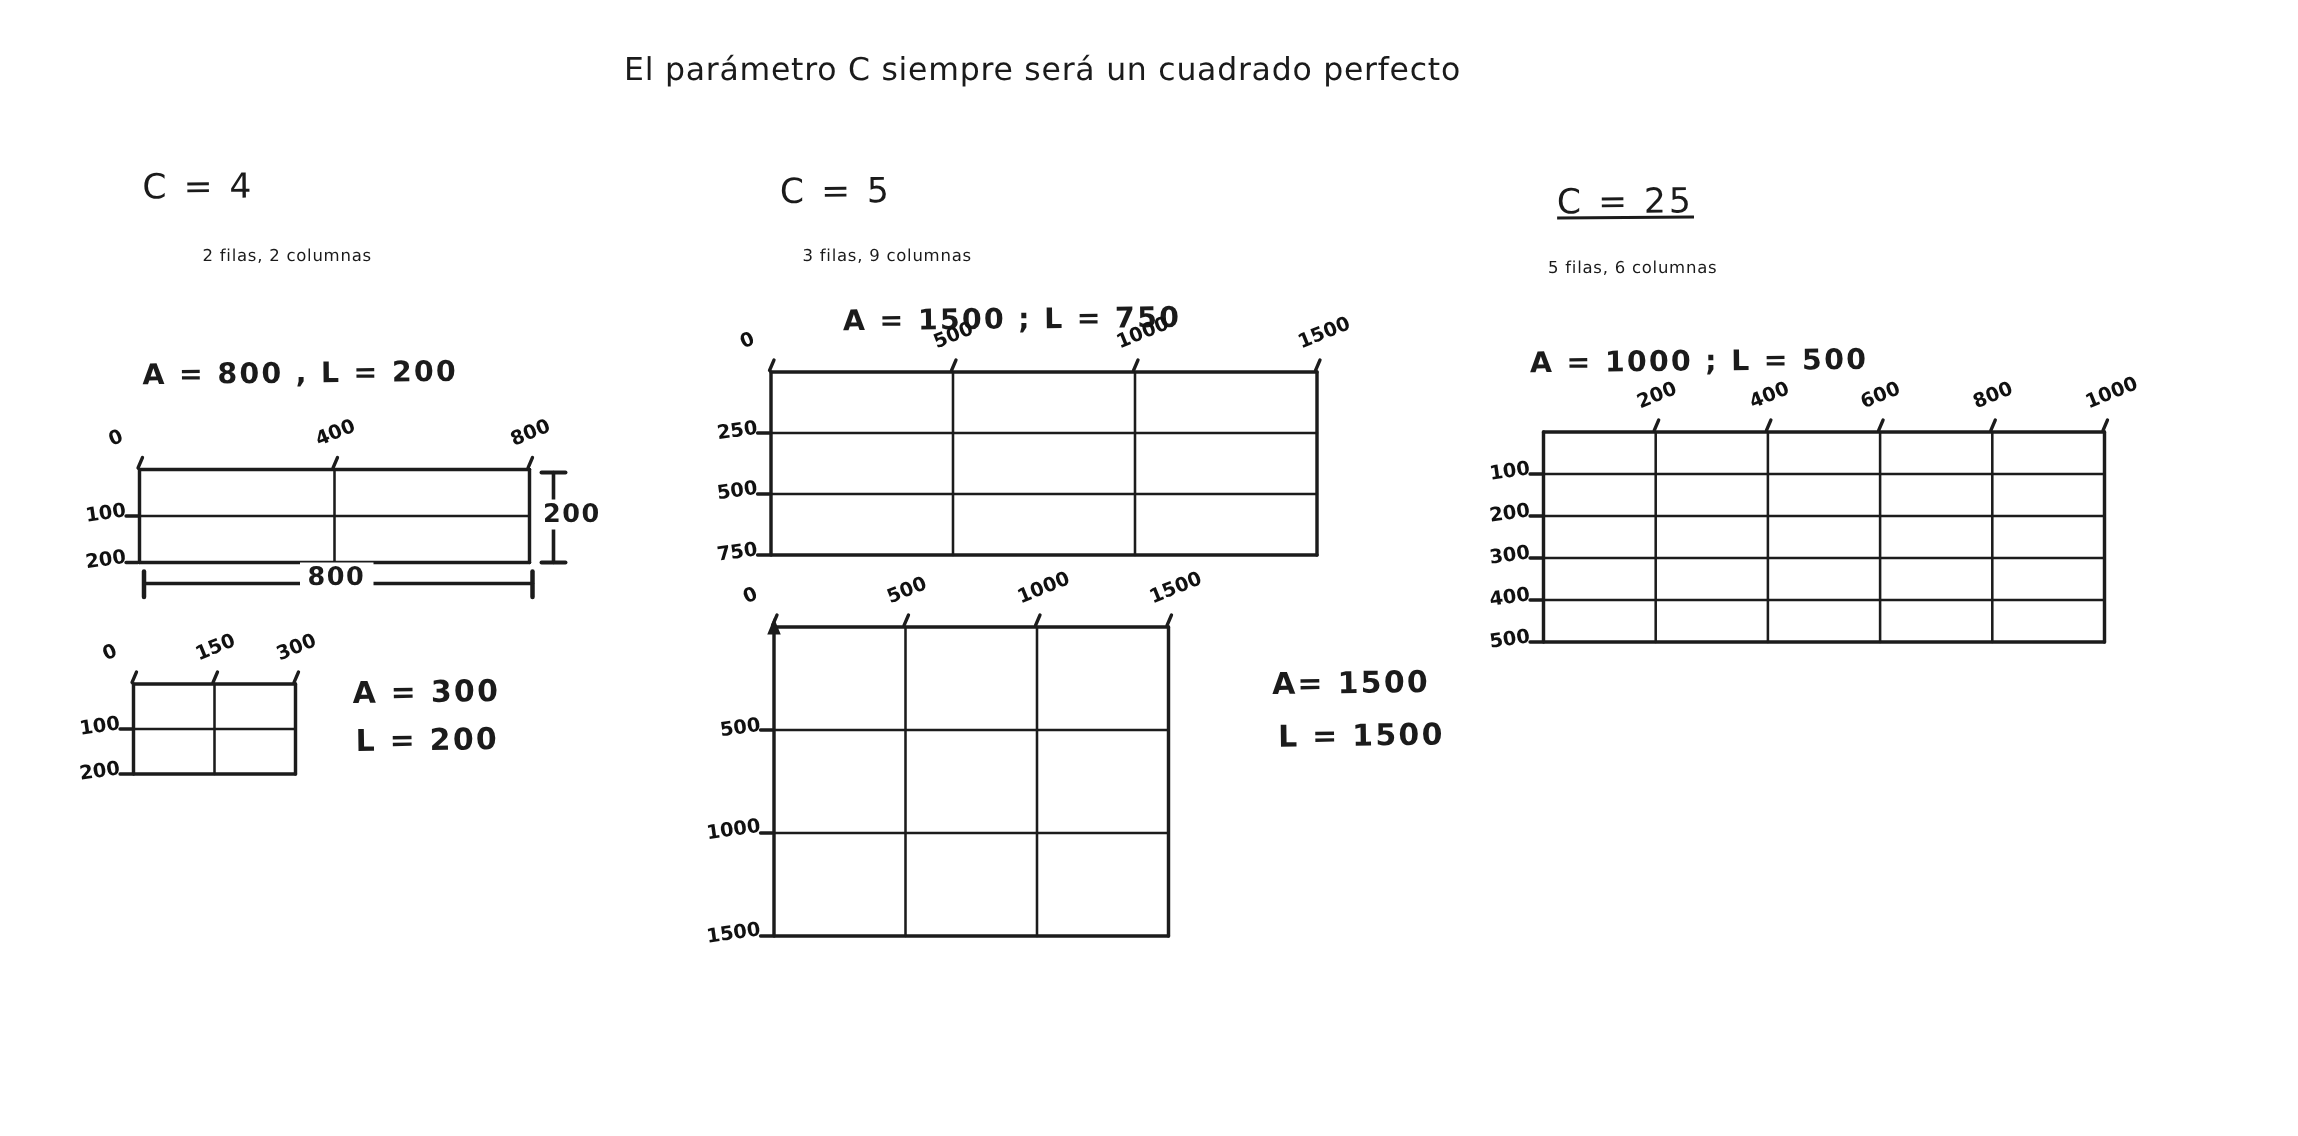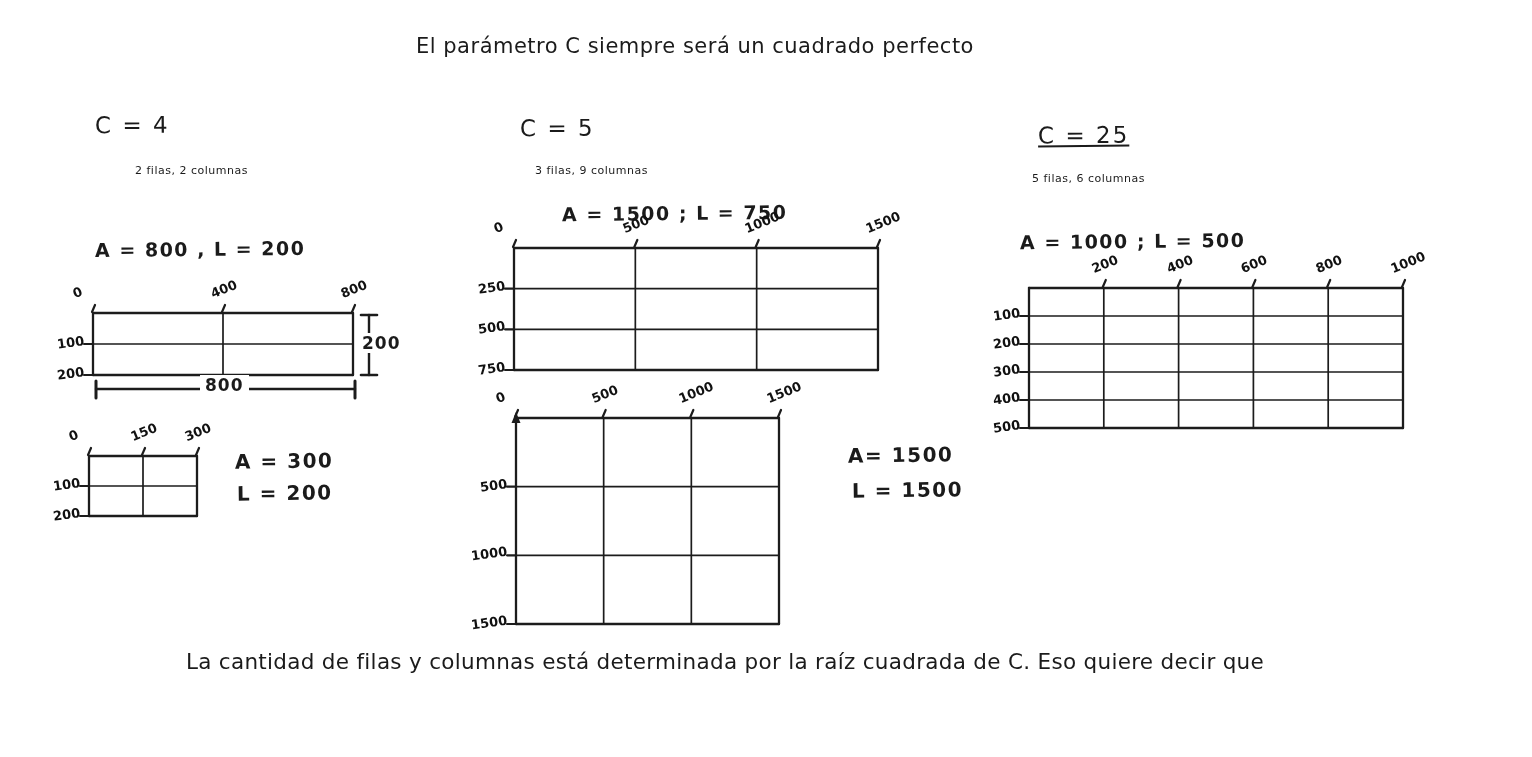--- a/index.html
+++ b/index.html
@@ -190,16 +190,15 @@
   </svg>
   <span class="measure-label" style="left:360px;top:333px;padding:0 2px;">200</span>
 
   <div class="ann" style="left:235px;top:449px;">A = 300</div>
   <div class="ann" style="left:237px;top:481px;">L = 200</div>
 
   <div class="ann" style="left:848px;top:443px;">A= 1500</div>
   <div class="ann" style="left:852px;top:478px;">L = 1500</div>
 
   <div class="footer">
-    <div>La cantidad de filas y columnas está determinada por la raíz cuadrada de C. Eso quiere decir que</div>
   </div>
 
 </div>
 
 </body></html>

